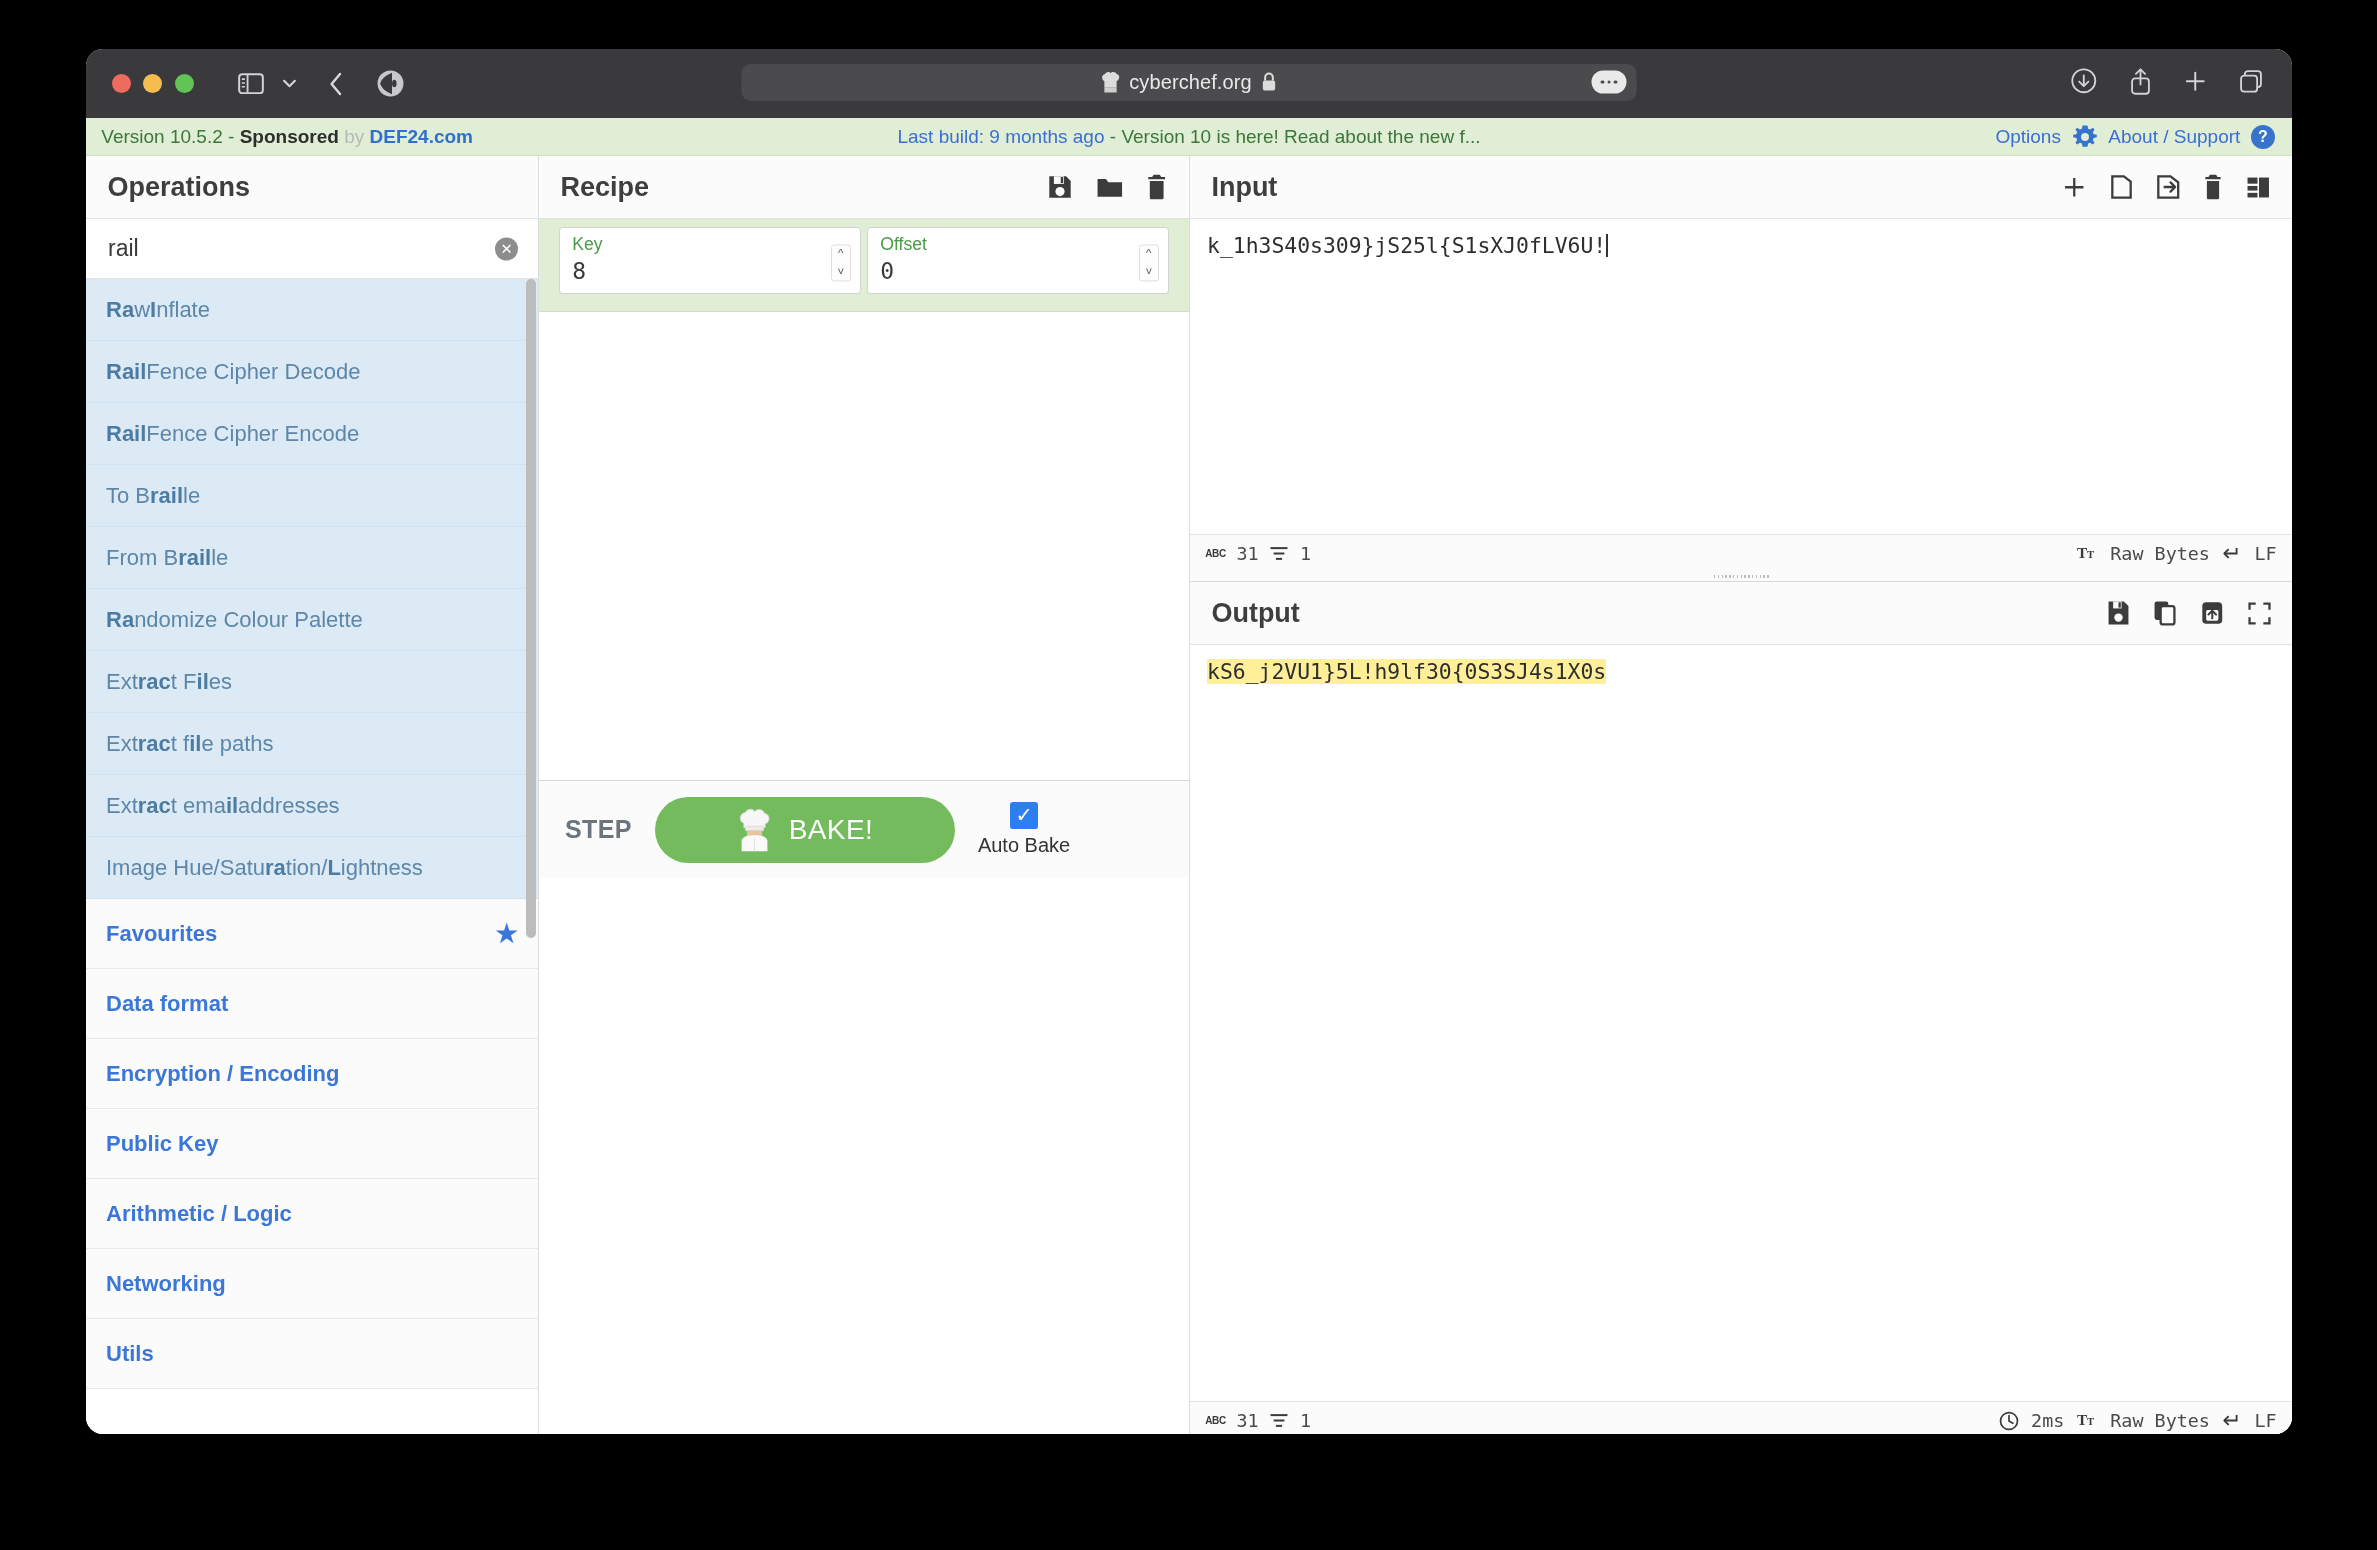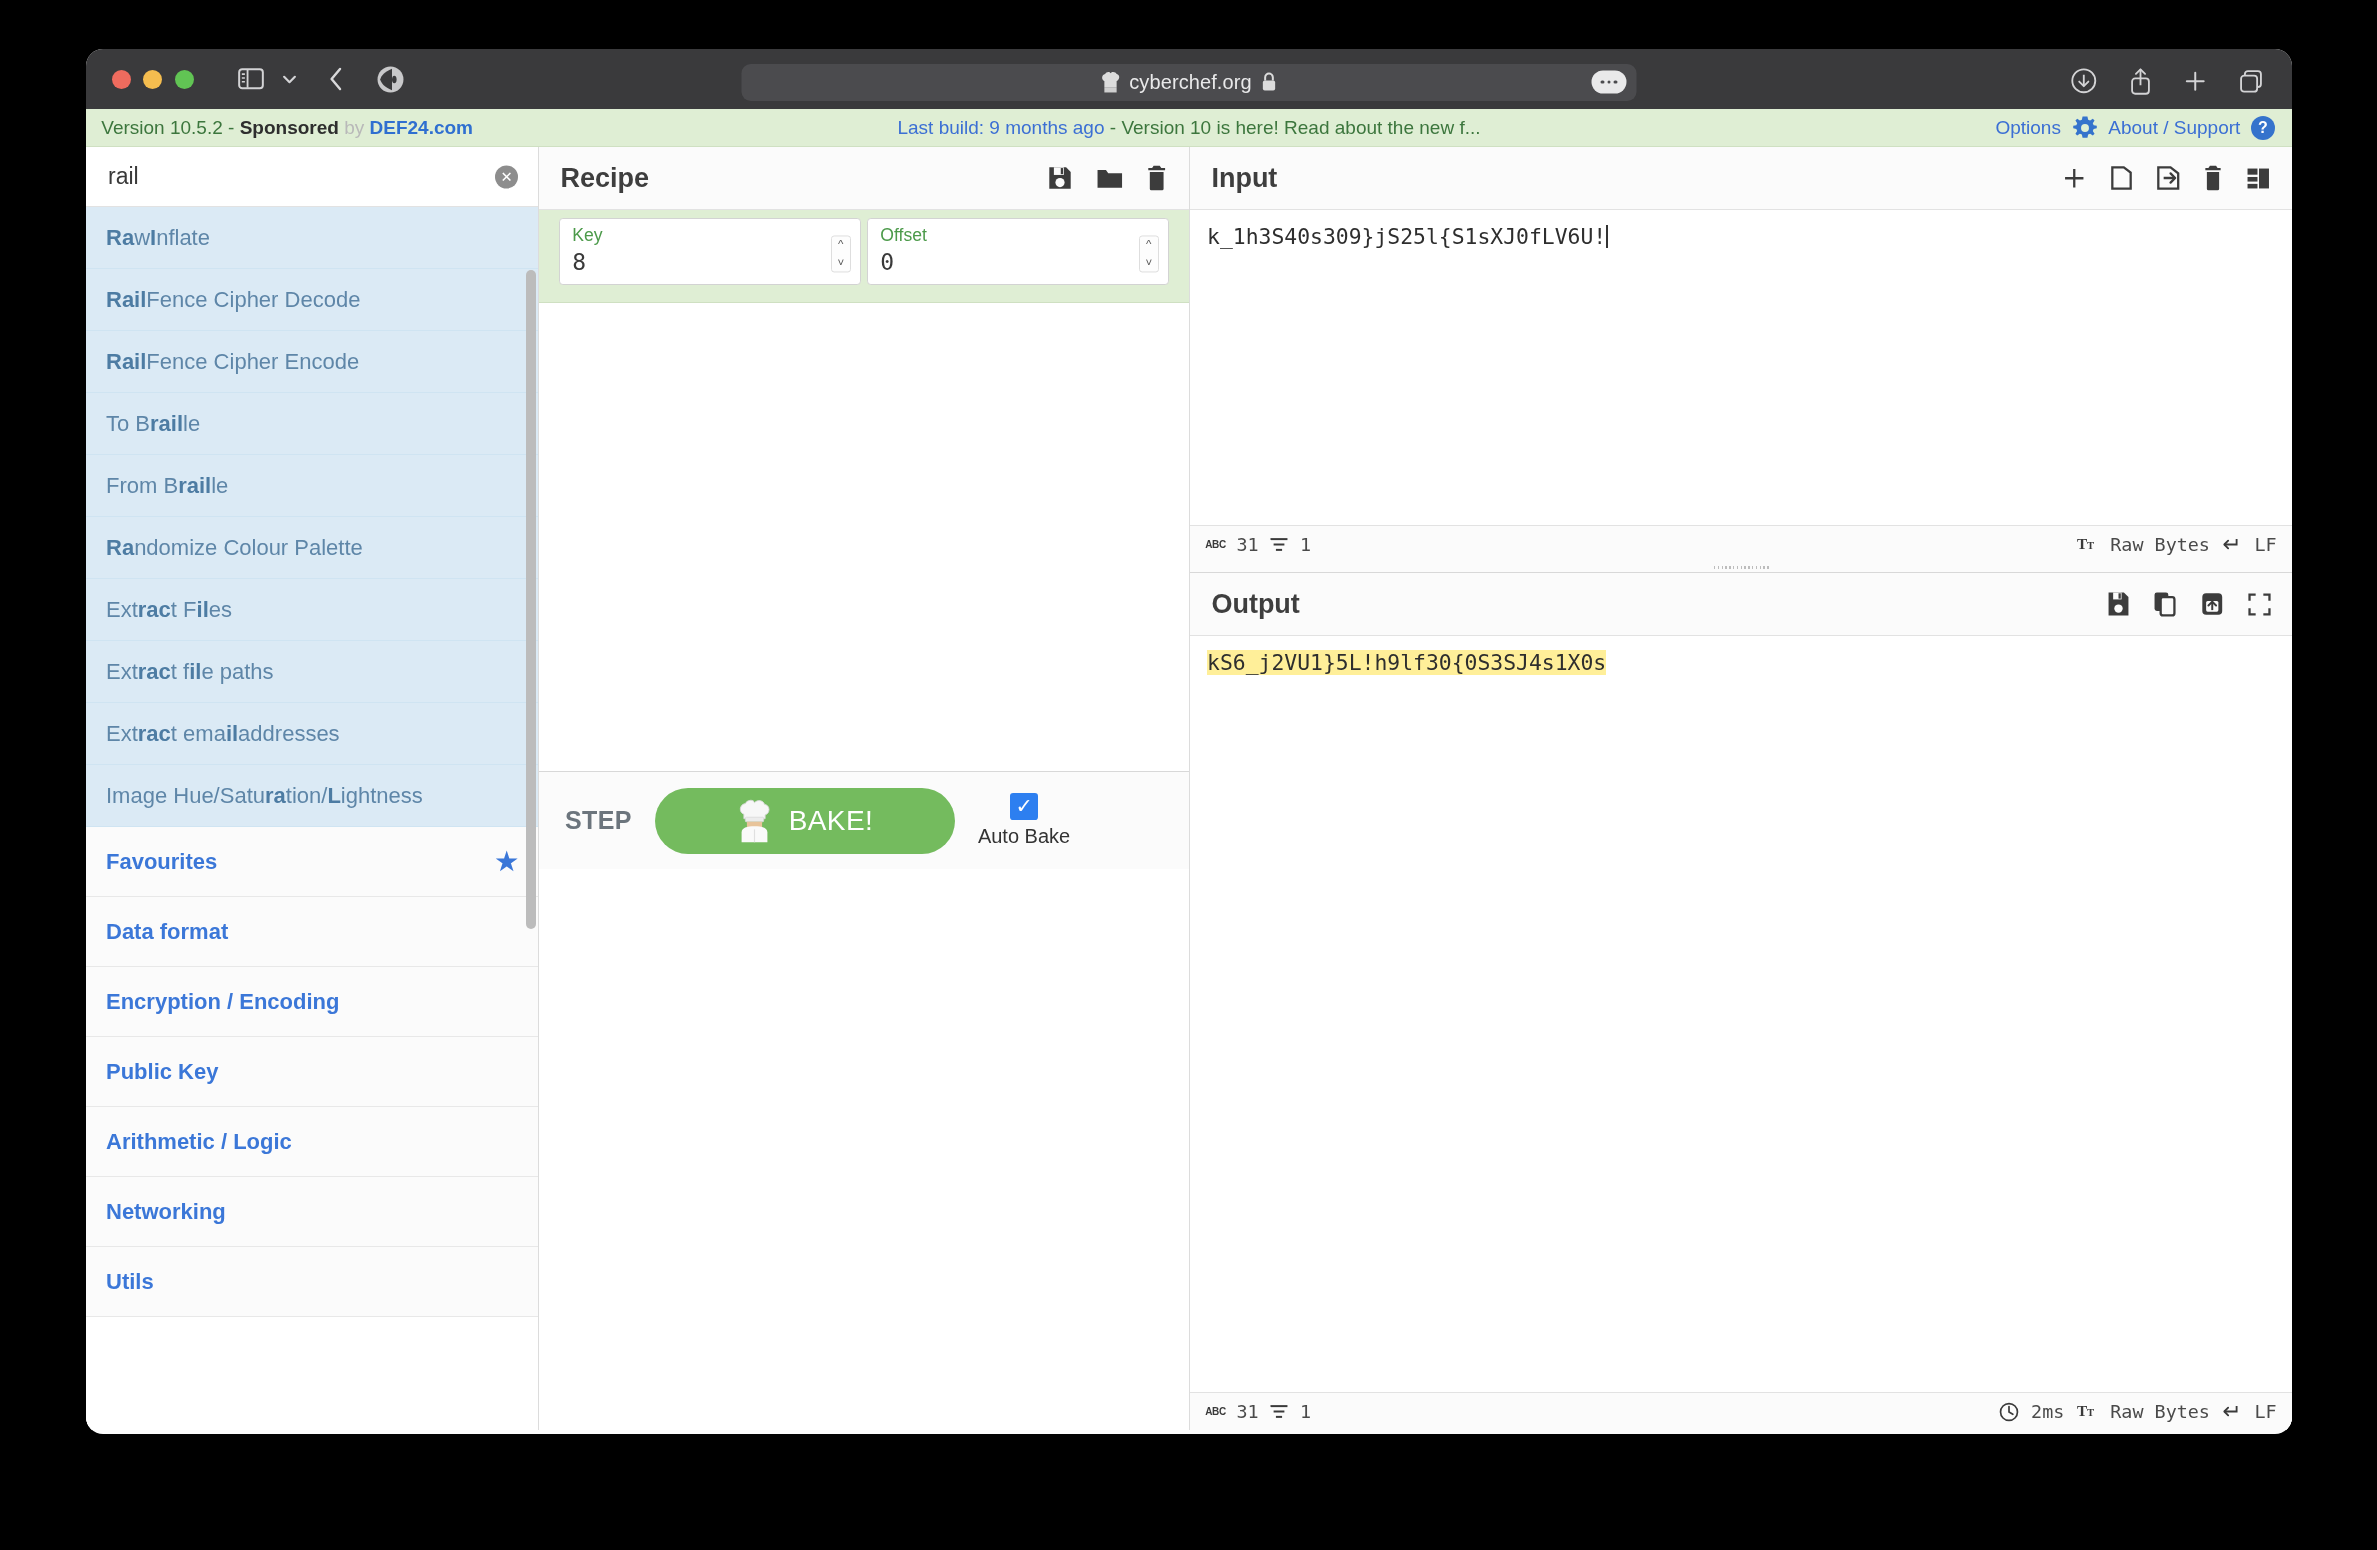--- a/index.html
+++ b/index.html
@@ -15,21 +15,21 @@
   #window {
     position: absolute;
     left: 86px; top: 49px;
     width: 2206px; height: 1385px;
     background: #fbfbfb;
     border-radius: 17px;
     overflow: hidden;
     box-shadow: 0 13.8px 46px rgba(0,0,0,.55);
   }
   #chrome {
-    height: 60px;
+    height: 69px;
     background: #3a3a3c;
     display: flex;
     align-items: center;
     padding: 0 26px;
     position: relative;
   }
   .lights { display: flex; gap: 12.3px; align-items: center; }
   .light { width: 19px; height: 19px; border-radius: 50%; }
   .l-red { background: #ef6b5e; }
   .l-yel { background: #f5bd4f; }
@@ -357,20 +357,21 @@
           </svg>
       </span>
       <span class="b-opt">About / Support</span>
       <span class="qmark">?</span>
     </div>
   </div>
 
   <div id="main">
 
     <div id="ops">
+      <div class="pane-title">Operations</div>
 
       <div id="ops-search">
         <input value="rail" id="search-field" placeholder="Search..." style="">
         <span class="clear-x">✕</span>
       </div>
 
       <div id="ops-list">
         <div class="op-item">
             <b>Ra</b>
             <span>w </span>

